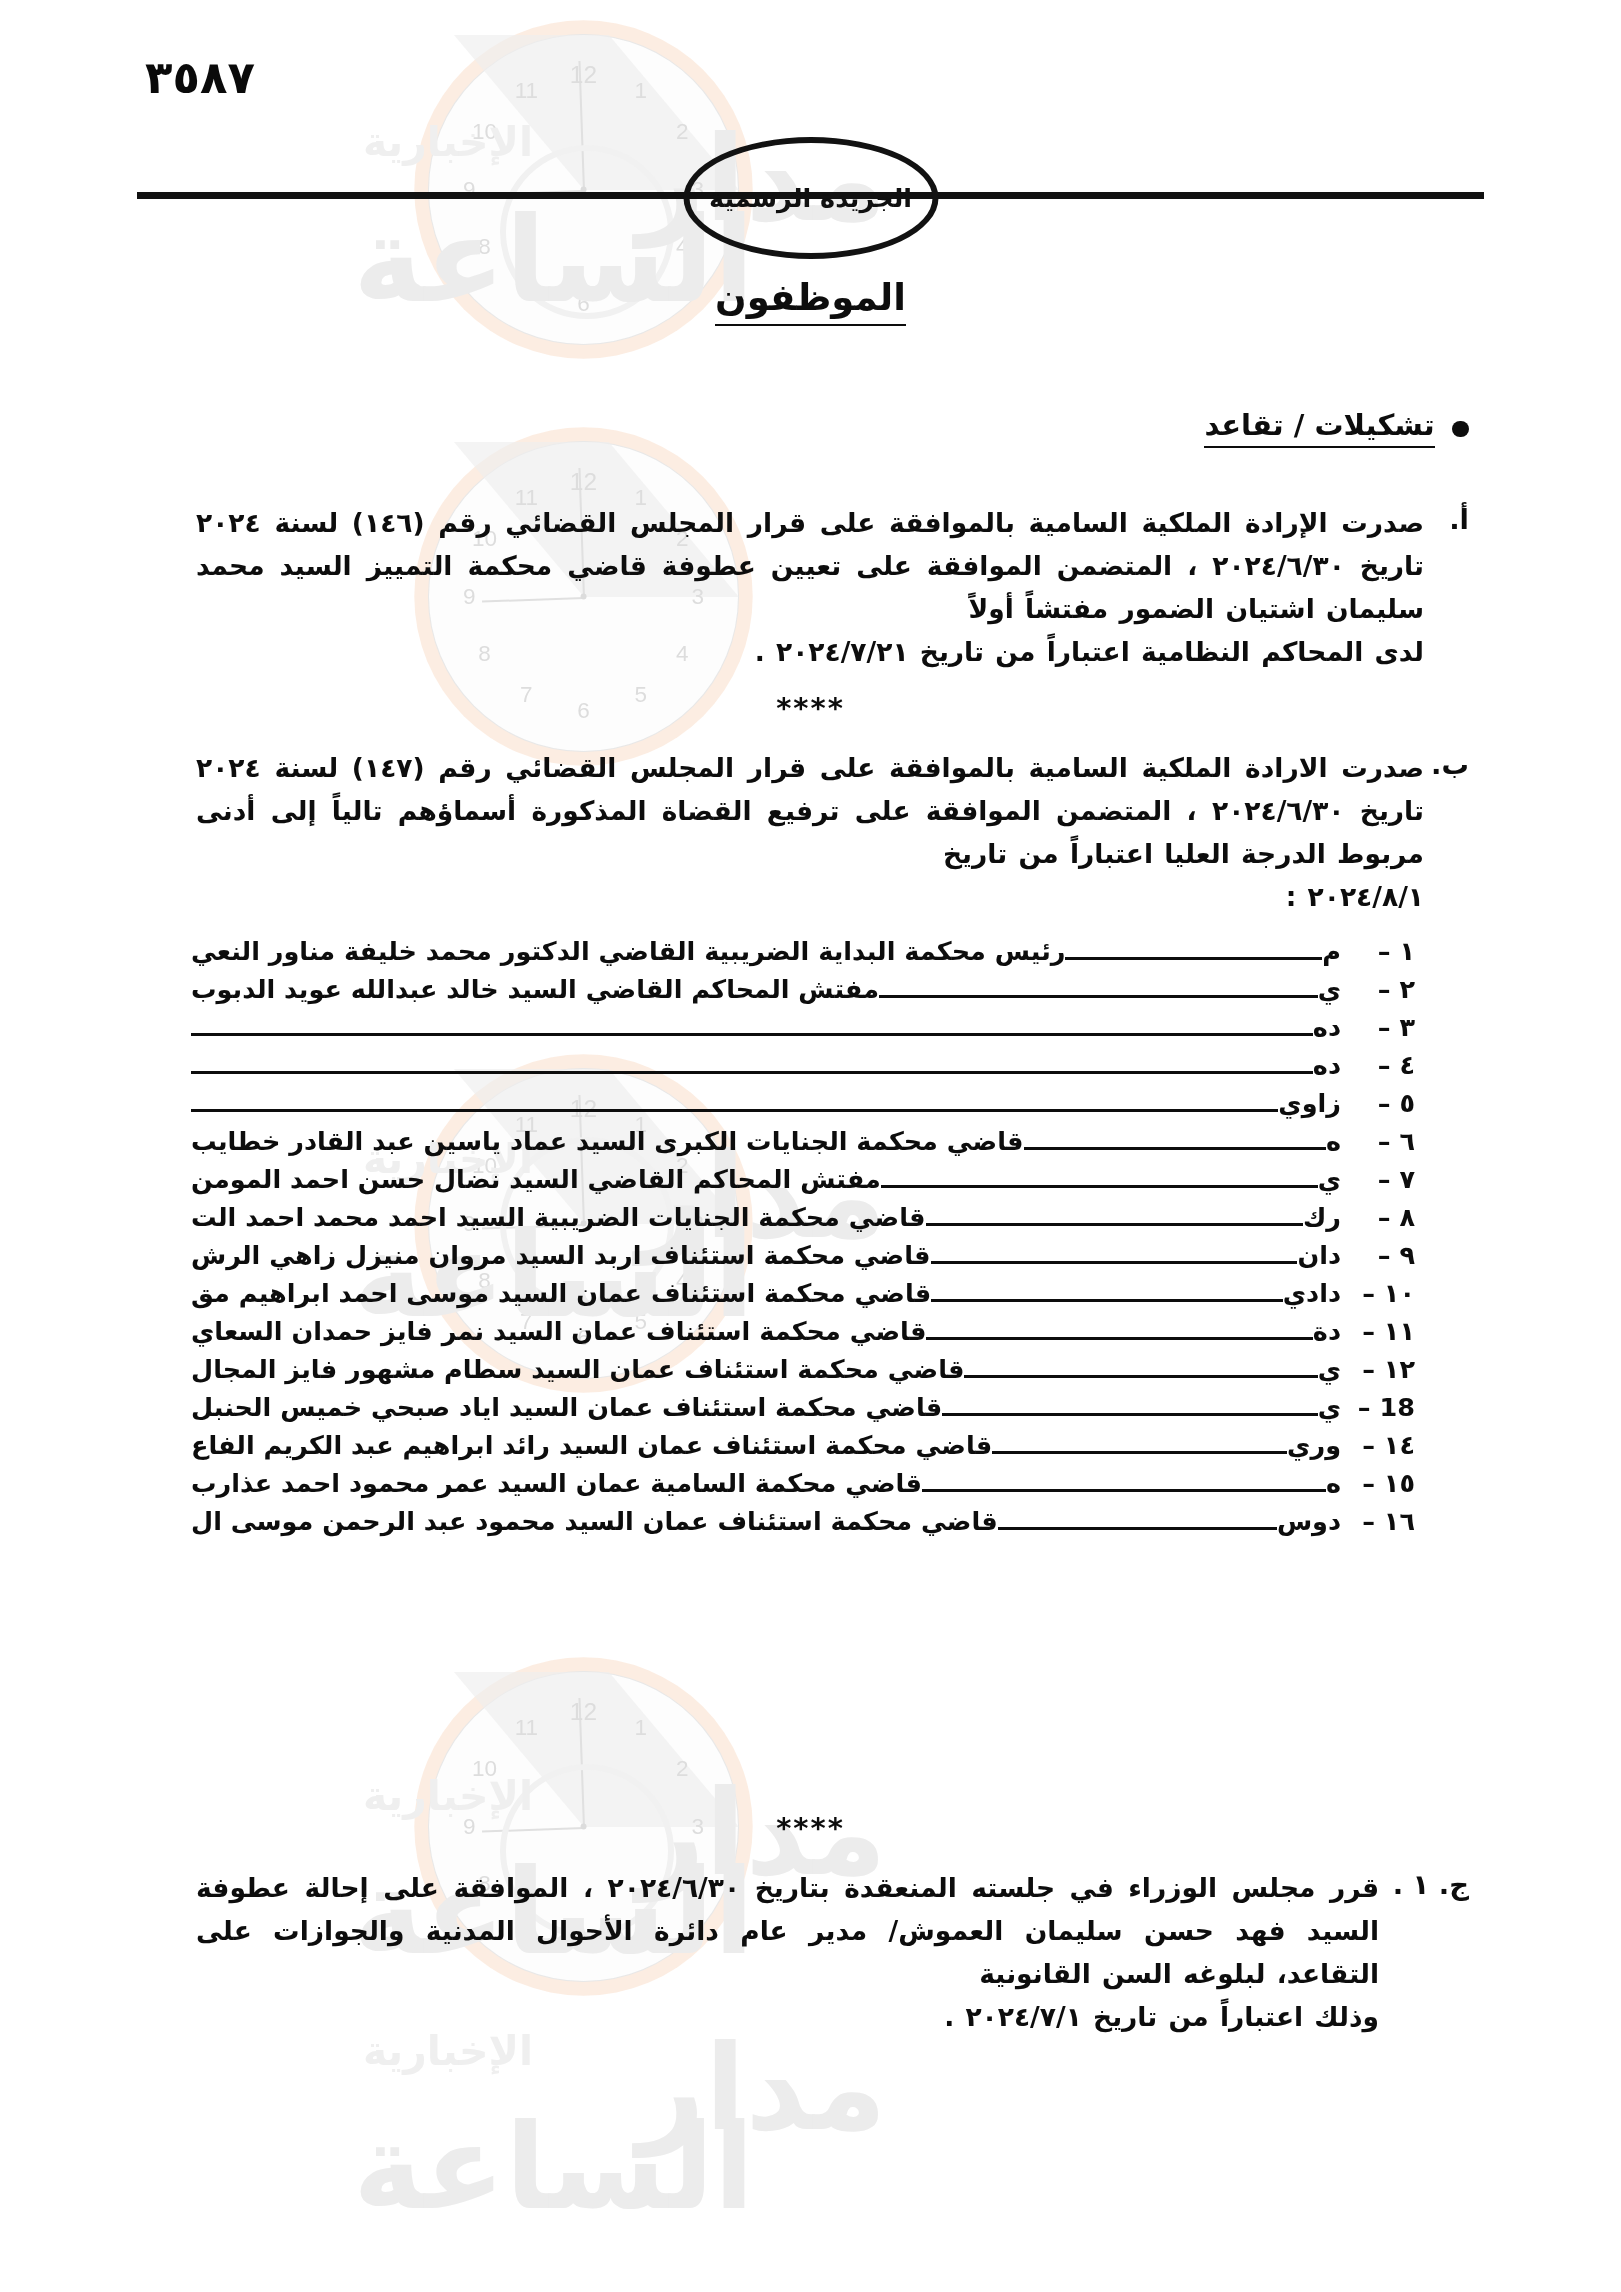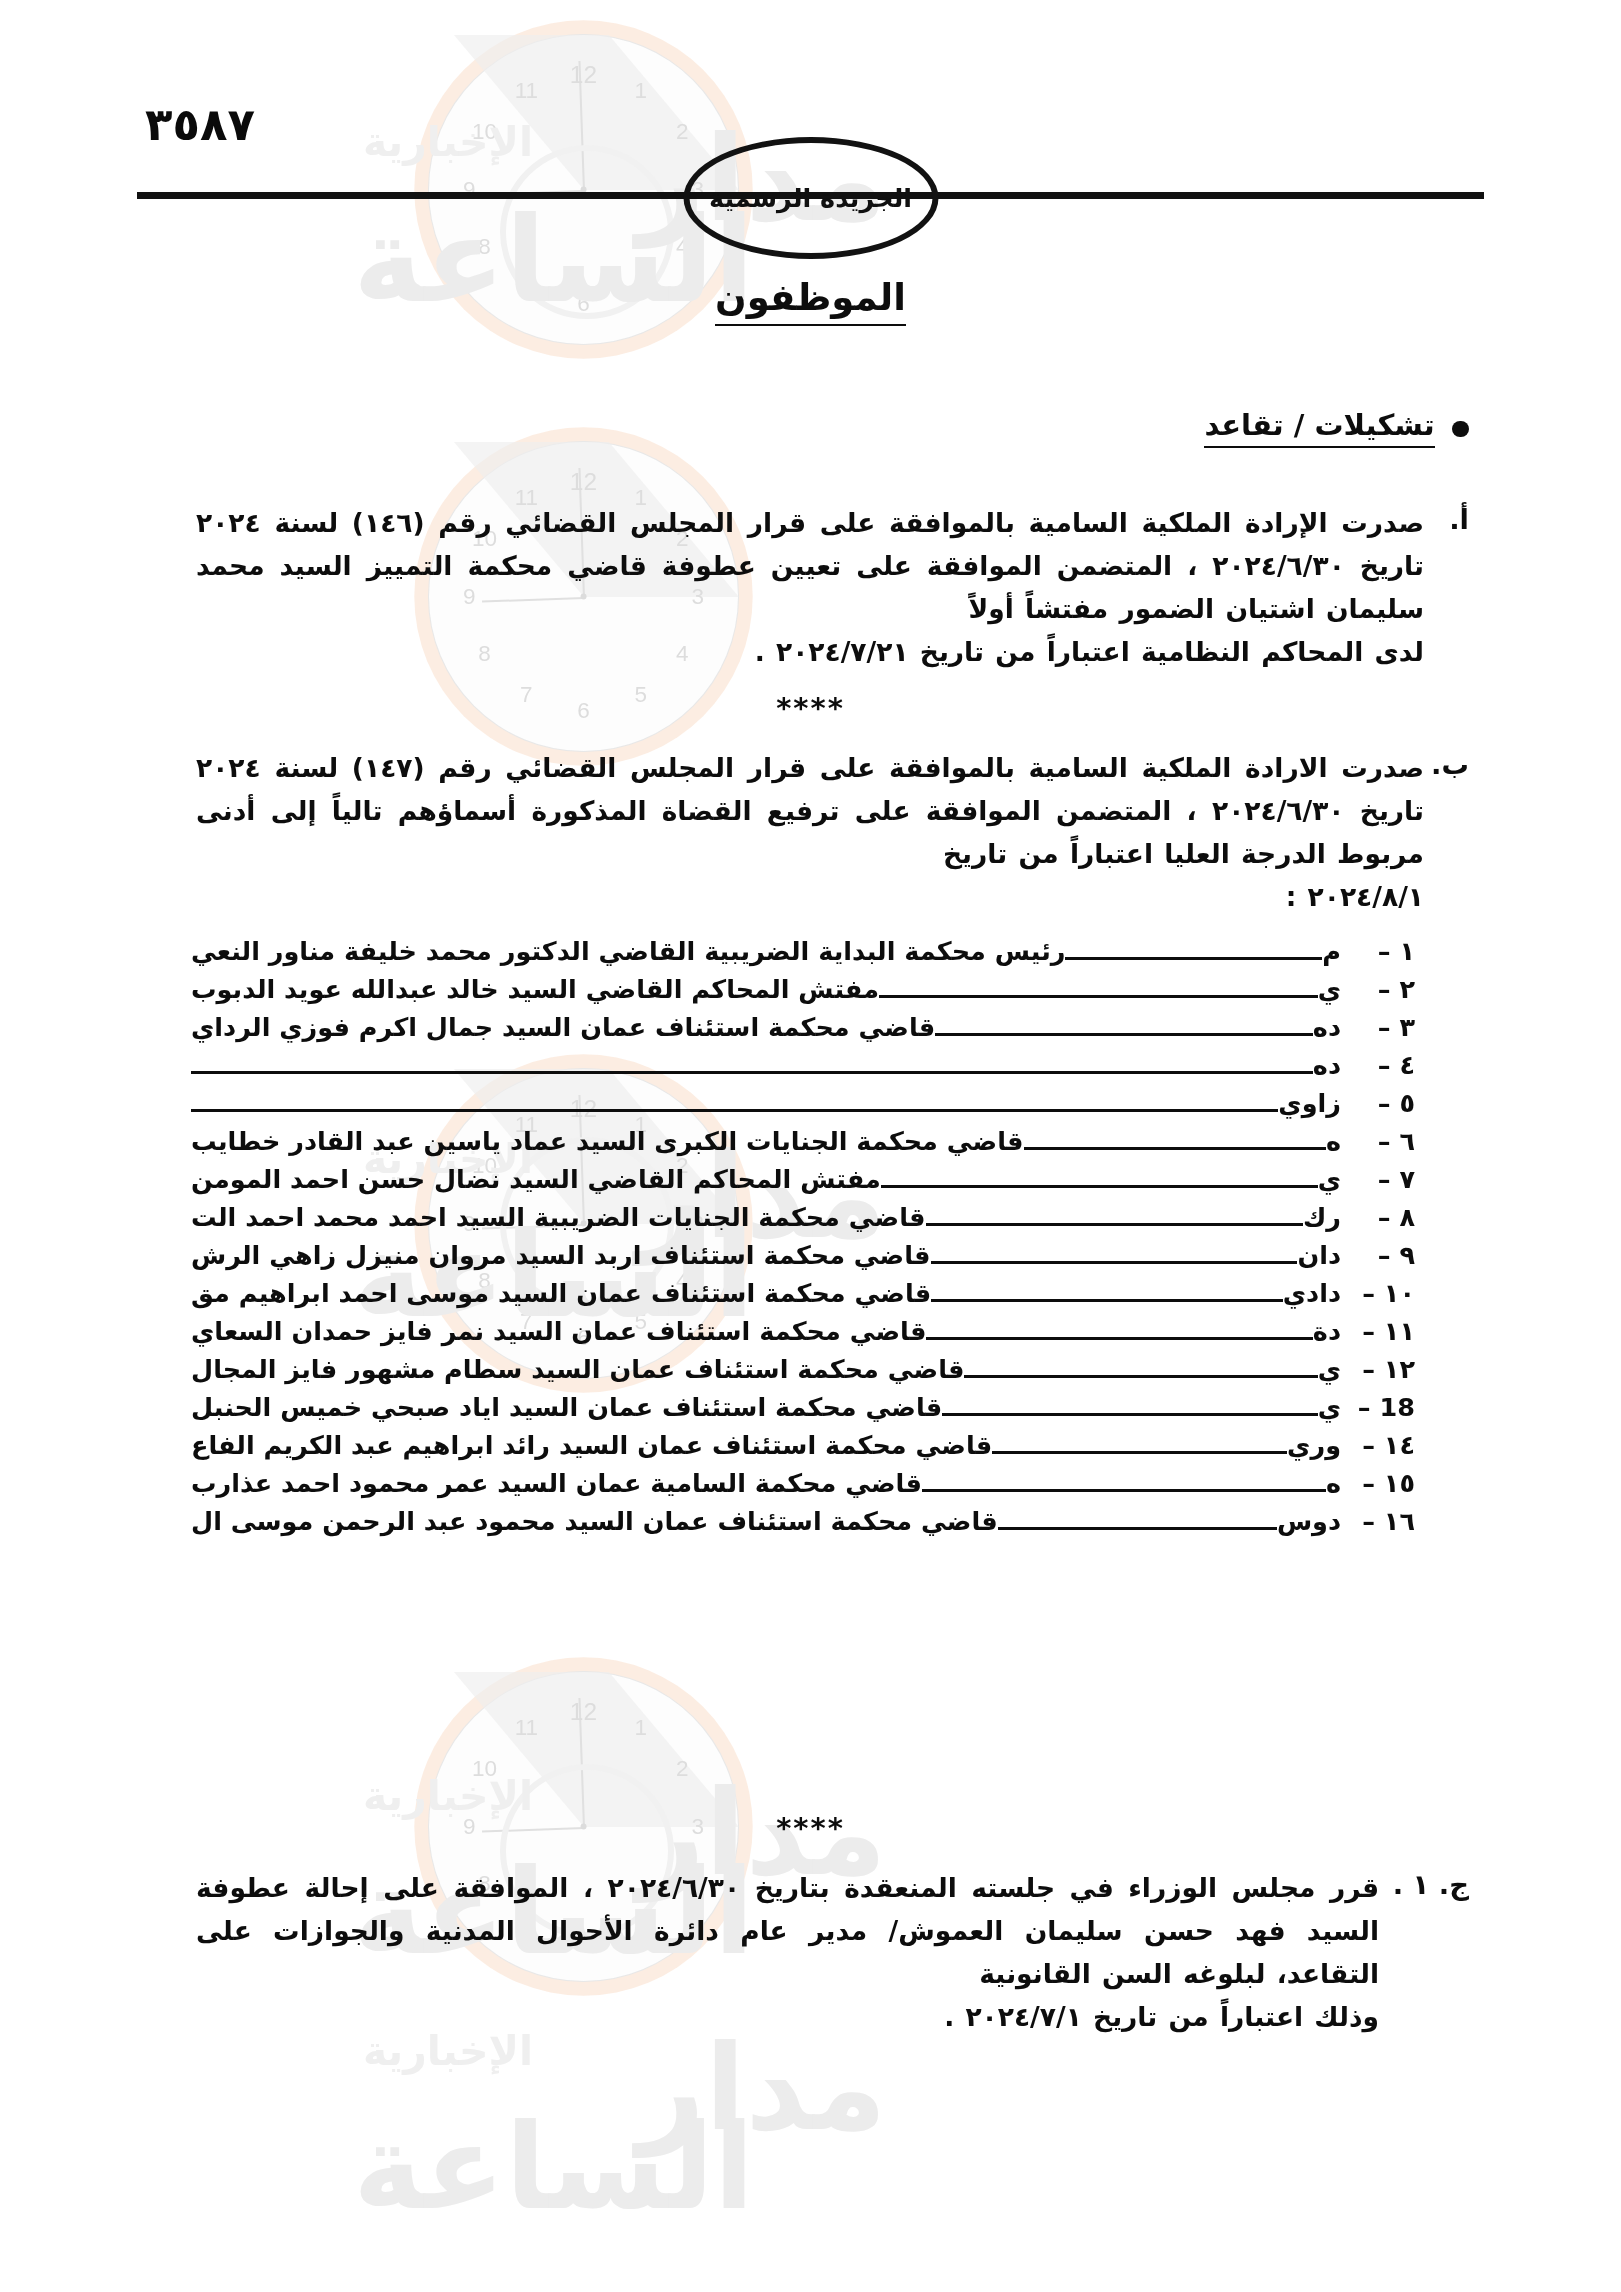--- a/index.html
+++ b/index.html
@@ -87,21 +87,20 @@
   }
   .page-number {
     position: absolute;
     top: 51px;
     left: 145px;
     font-family: "DejaVu Sans", "Liberation Sans", sans-serif;
     font-size: 45px;
     font-weight: 700;
     color: #0a0a0a;
     letter-spacing: 2.9px;
-    margin-top: 47px;
   }
   .rule-wrap {
     position: absolute;
     top: 188px;
     left: 137px;
     right: 137px;
     height: 13.7px;
   }
   .rule-line {
     position: absolute;
@@ -426,21 +425,20 @@
           <span class="tail">ي</span>
           <span class="kashida"></span>
           <span class="nm">مفتش المحاكم القاضي السيد خالد عبدالله عويد الدبوب</span>
         </span>
       </div>
       <div class="judge-row">
         <span class="idx">٣ –</span>
         <span class="namewrap">
           <span class="tail">ده</span>
           <span class="kashida"></span>
-          <span class="nm">قاضي محكمة استئناف عمان السيد جمال اكرم فوزي الرداي</span>
         </span>
       </div>
       <div class="judge-row">
         <span class="idx">٤ –</span>
         <span class="namewrap">
           <span class="tail">ده</span>
           <span class="kashida"></span>
         </span>
       </div>
       <div class="judge-row">

